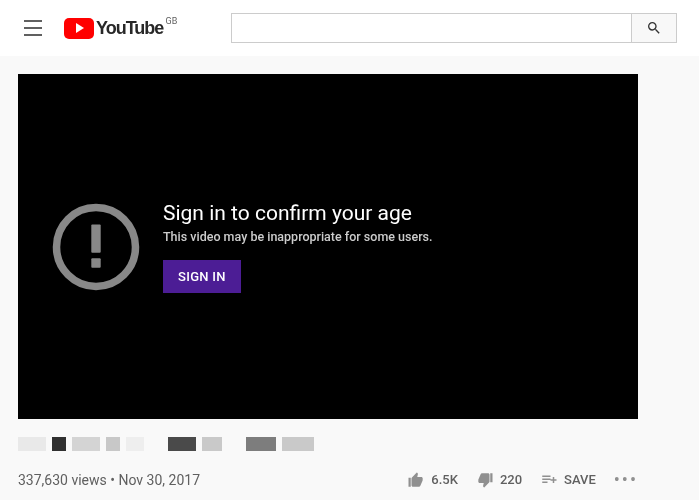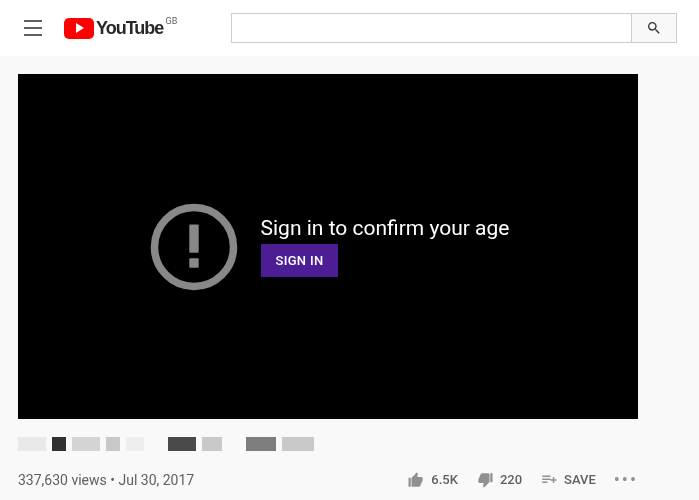--- a/index.html
+++ b/index.html
@@ -60,21 +60,21 @@
   }
   .search-btn svg { width: 16px; height: 16px; fill: #333; }
 
   
   .content { padding: 18px; }
   .player {
     width: 620px; height: 345px; background: #000; position: relative;
     display: flex; align-items: center; justify-content: center; color: #fff;
   }
   .age-box {
-    display: flex; align-items: center; gap: 20px; width: 90%; justify-content: center;
+    display: flex; align-items: center; gap: 20px; width: 90%;
   }
   .exclaim {
     width: 94px; height: 94px; flex: 0 0 auto;
   }
   .exclaim circle { fill: none; stroke: #888; stroke-width: 8; }
   .exclaim rect, .exclaim path { fill: #888; }
   .age-text h2 {
     font-size: 21px; font-weight: 400; margin-bottom: 4px;
   }
   .age-text p {
@@ -136,20 +136,21 @@
 
   <div class="player">
     <div class="age-box">
       <svg class="exclaim" viewBox="0 0 100 100">
         <circle cx="50" cy="50" r="42"></circle>
         <rect x="45" y="26" width="10" height="30" rx="1"></rect>
         <rect x="45" y="62" width="10" height="10" rx="1"></rect>
       </svg>
       <div class="age-text">
         <h2>Sign in to confirm your age</h2>
+        <p>This video may be inappropriate for some users.</p>
         <div class="signin-btn">SIGN IN</div>
       </div>
     </div>
   </div>
 
   <div class="title-row">
     <span style="width:28px;background:#e9e9e9"></span>
     <span style="width:14px;background:#303030"></span>
     <span style="width:28px;background:#d4d4d4"></span>
     <span style="width:14px;background:#c8c8c8"></span>
@@ -157,21 +158,21 @@
     <span style="width:12px"></span>
     <span style="width:28px;background:#4a4a4a"></span>
     <span style="width:20px;background:#c9c9c9"></span>
     <span style="width:12px"></span>
     <span style="width:30px;background:#7d7d7d"></span>
     <span style="width:32px;background:#c9c9c9"></span>
   </div>
 
   <div class="meta-row">
     <div class="meta-left">
-      <span>337,630 views</span><span> • </span><span>Jul 30, 2017</span>
+      <span>337,630 views</span><span> • </span><span>Nov 30, 2017</span>
     </div>
     <div class="meta-actions">
       <div class="action">
         <svg viewBox="0 0 24 24">
             <path d="M2 21h3V9H2v12zm19-11c0-1.1-.9-2-2-2h-5.3l.8-3.8v-.3c0-.4-.2-.8-.4-1.1L13 2 6.6 8.6C6.2 8.9 6 9.4 6 10v9c0 1.1.9 2 2 2h8c.8 0 1.5-.5 1.8-1.2l2.9-6.8c.1-.3.2-.6.2-.9V10z"></path>
           </svg>
         <span>6.5K</span>
       </div>
       <div class="action">
         <svg viewBox="0 0 24 24">

